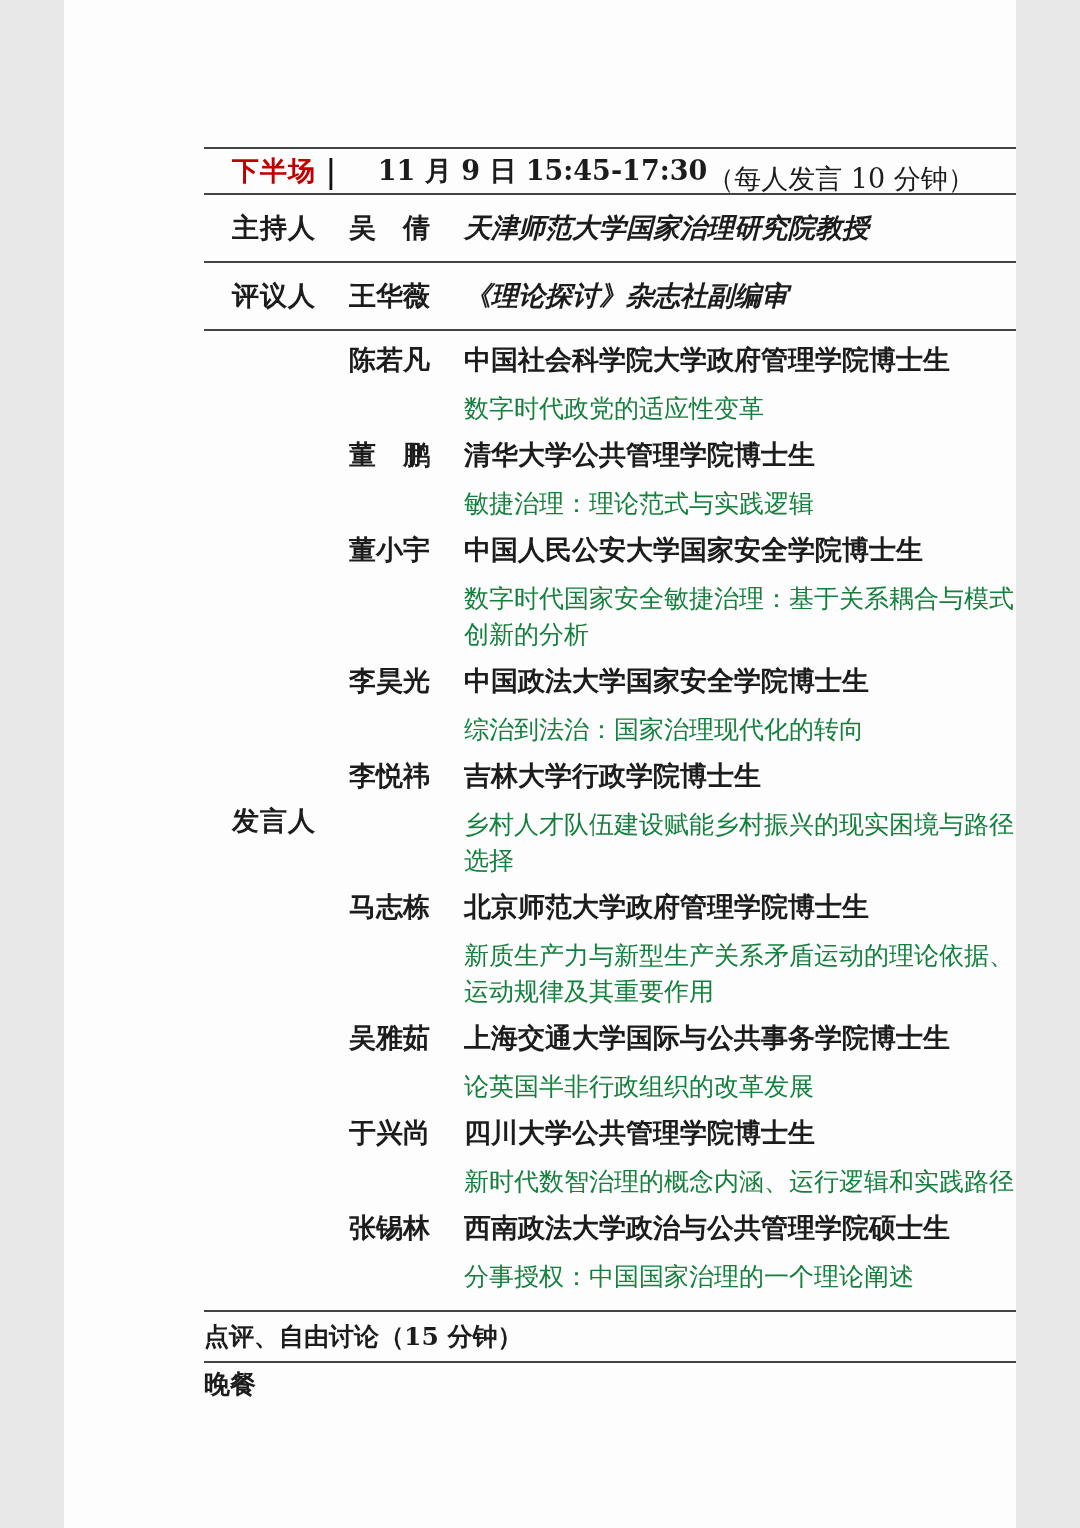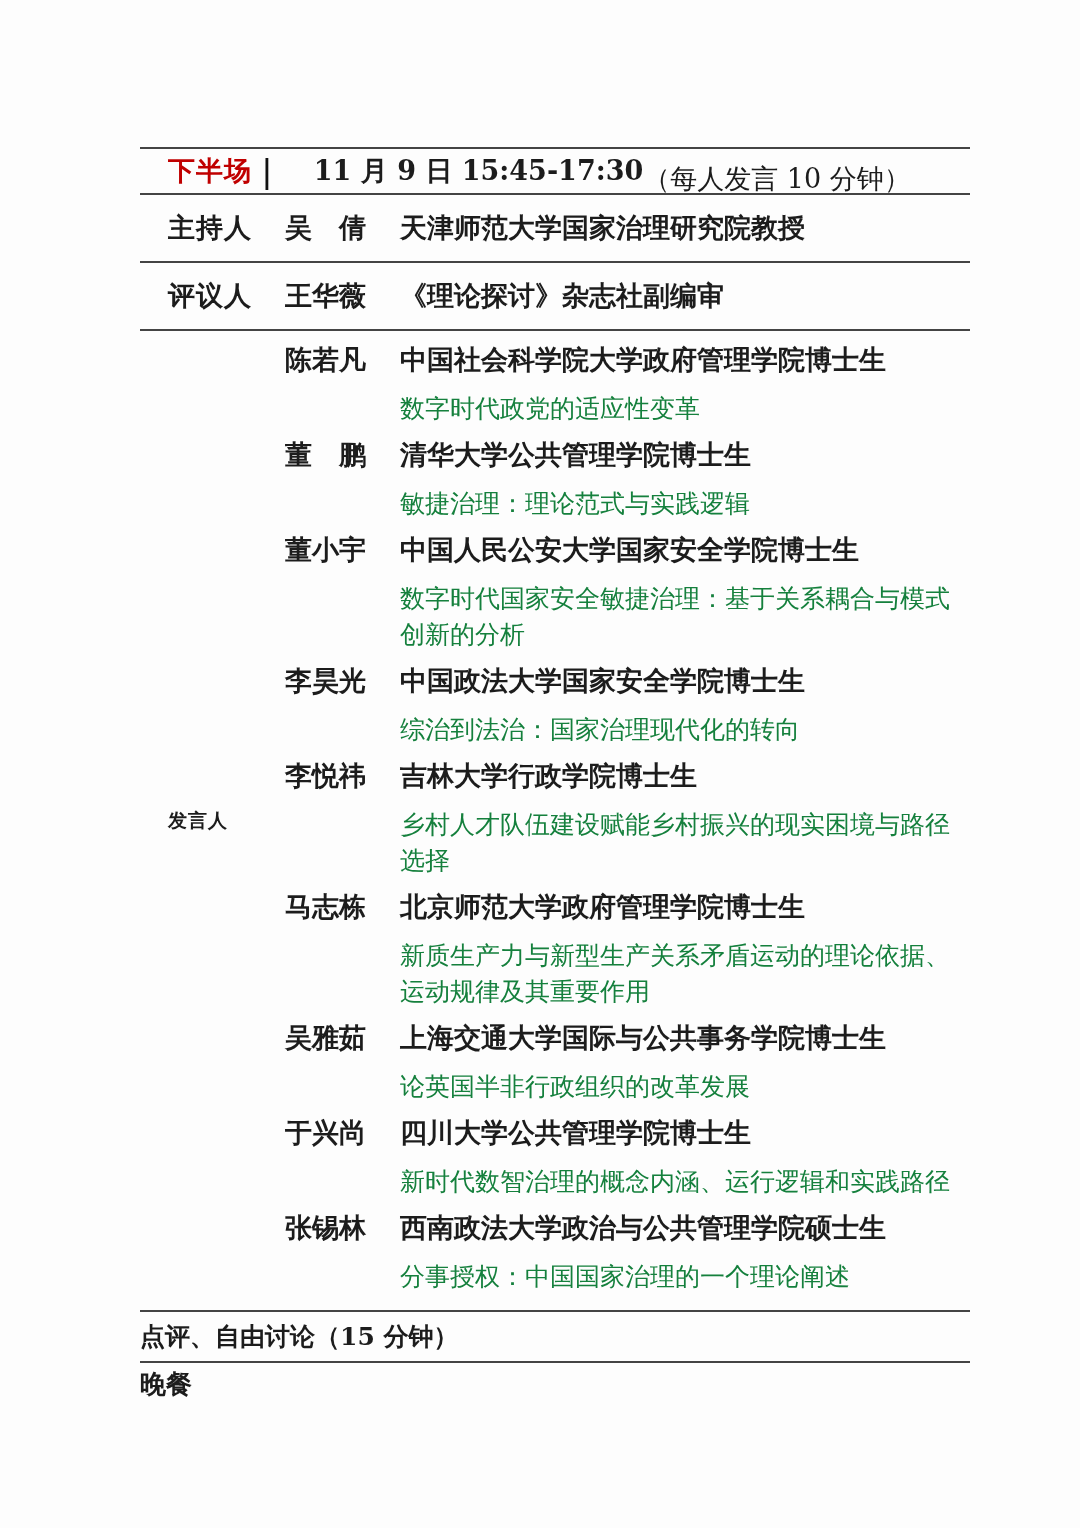--- a/index.html
+++ b/index.html
@@ -1,19 +1,19 @@
 <!DOCTYPE html>
 <html><head>
 <meta charset="utf-8">
 <style>
   * { margin: 0; padding: 0; box-sizing: border-box; }
   html, body { background: #e8e8e8; }
   .page {
     position: relative;
-    width: 1080px;
+    width: 952px;
     height: 1528px;
     margin: 0 auto;
     background: #fdfdfd;
     font-family: "DejaVu Serif", "Liberation Serif", serif;
     color: #1c1c1c;
     overflow: hidden;
   }
   .doc {
     position: absolute;
     left: 140px;
@@ -48,33 +48,33 @@
   
   .person-row {
     display: flex;
     align-items: center;
     height: 68px;
     font-size: 27px;
     font-weight: bold;
   }
   .role-cell { width: 115px; margin-left: 28px; flex: none; letter-spacing: 1px; }
   .name-cell { width: 115px; margin-left: 2px; flex: none; }
-  .aff-cell  { flex: 1; }
+  .aff-cell  { flex: 1; font-style: italic; }
 
   
   .speakers-row {
     position: relative;
     padding: 14px 0 2px 0;
   }
   .speakers-role {
     position: absolute;
     left: 28px;
     top: 50%;
     transform: translateY(-50%);
-    font-size: 19px;
+    font-size: 27px;
     font-weight: bold;
     letter-spacing: 1px;
   }
   .entry { margin-bottom: 13px; }
   .entry-head {
     display: flex;
     font-size: 27px;
     font-weight: bold;
     line-height: 30px;
     margin-bottom: 16px;

